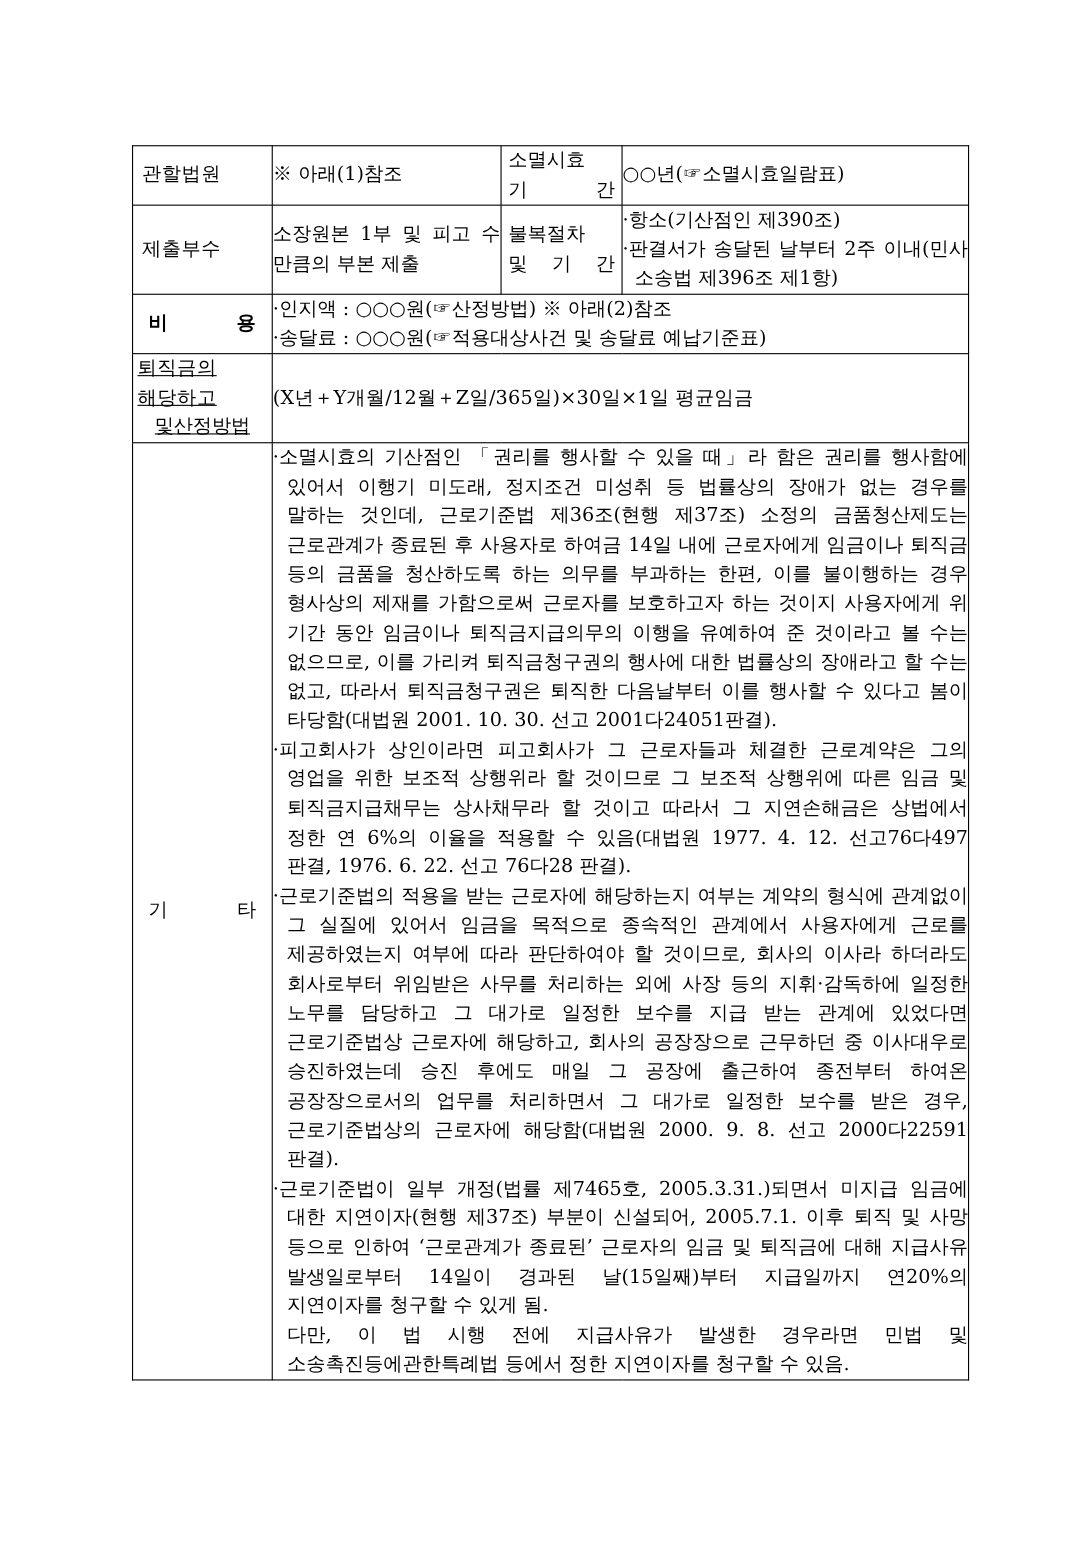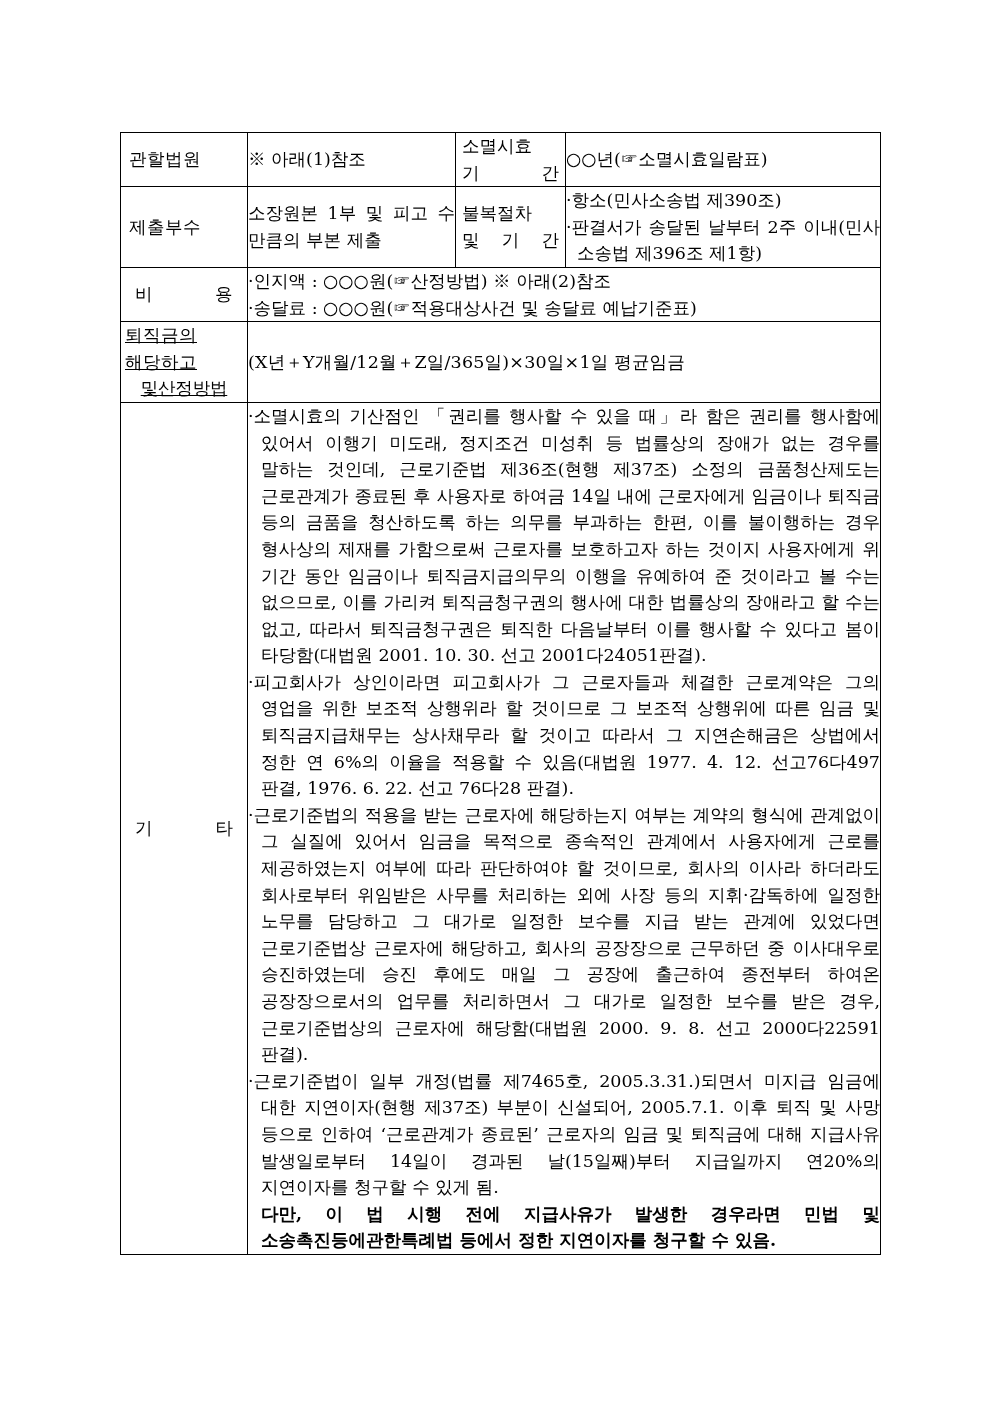--- a/index.html
+++ b/index.html
@@ -59,20 +59,21 @@
     text-align: justify;
     text-align-last: justify;
     padding: 0 8px;
     white-space: pre;
   }
   .lbl-wide {
     display: block;
     text-align: justify;
     text-align-last: justify;
     padding: 0 14px;
+    font-weight: bold;
   }
   .lbl-3line {
     padding: 5px 4px;
     font-size: 16.5px;
     line-height: 1.45;
     text-decoration: underline;
   }
   .lbl-3line span {
     display: block;
     text-align: justify;
@@ -152,21 +153,20 @@
     text-indent: -13px;
     padding-left: 13px;
     text-align: justify;
     text-align-last: left;
     hyphens: none;
     word-break: keep-all;
   }
   .etc-body .para.sub {
     text-indent: 0;
     padding-left: 13px;
-    font-weight: bold;
   }
 </style>
 </head>
 <body>
 
 <div class="page">
 
   <table class="doc">
     <colgroup>
       <col class="c1">
@@ -197,21 +197,21 @@
           <span class="lbl-spread">제출부수</span>
         </td>
         <td class="content-just">
           <p class="bullet-line last" style="text-indent:0;padding-left:0;">소장원본 1부 및 피고 수만큼의 부본 제출</p>
         </td>
         <td class="midlbl">
           <span>불복절차</span>
           <span>및  기  간</span>
         </td>
         <td class="content-just">
-          <p class="bullet-line last">·항소(민사소송법 제390조)</p>
+          <p class="bullet-line last">·항소(기산점인 제390조)</p>
           <p class="bullet-line">·판결서가 송달된 날부터 2주 이내(민사소송법 제396조 제1항)</p>
         </td>
       </tr>
 
       <tr>
         <td class="lbl">
           <span class="lbl-wide">비        용</span>
         </td>
         <td class="content-just" colspan="3">
           <p class="bullet-line last">·인지액 : ○○○원(☞산정방법) ※ 아래(2)참조</p>

